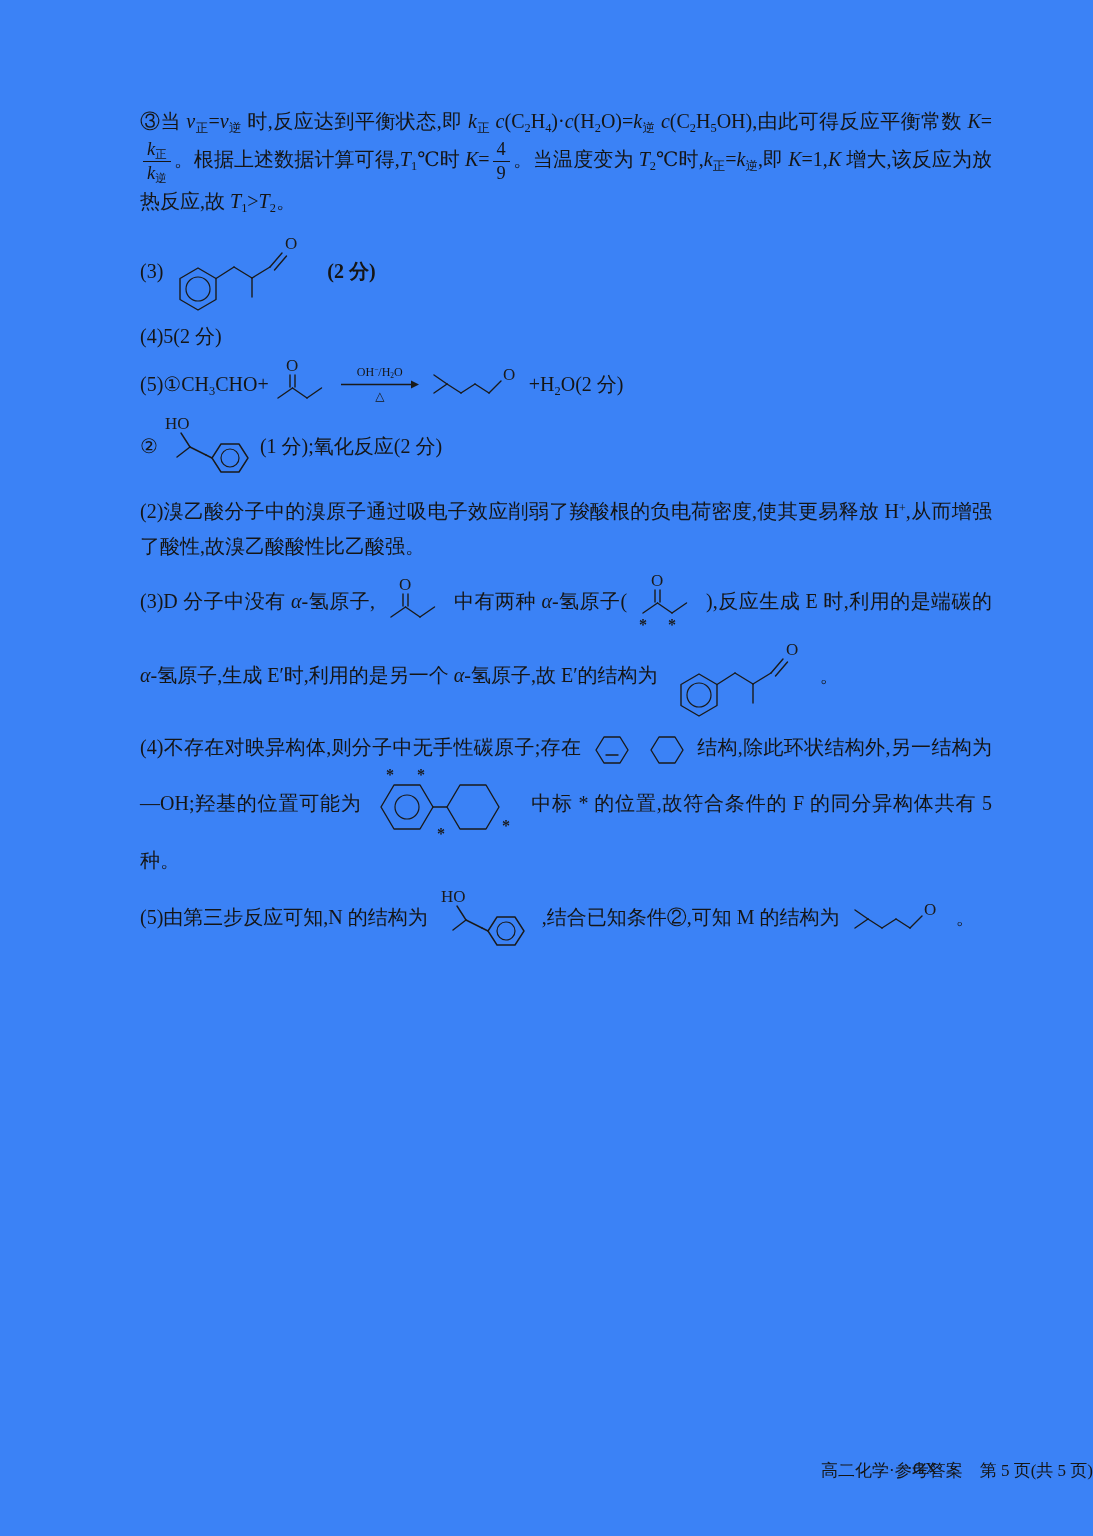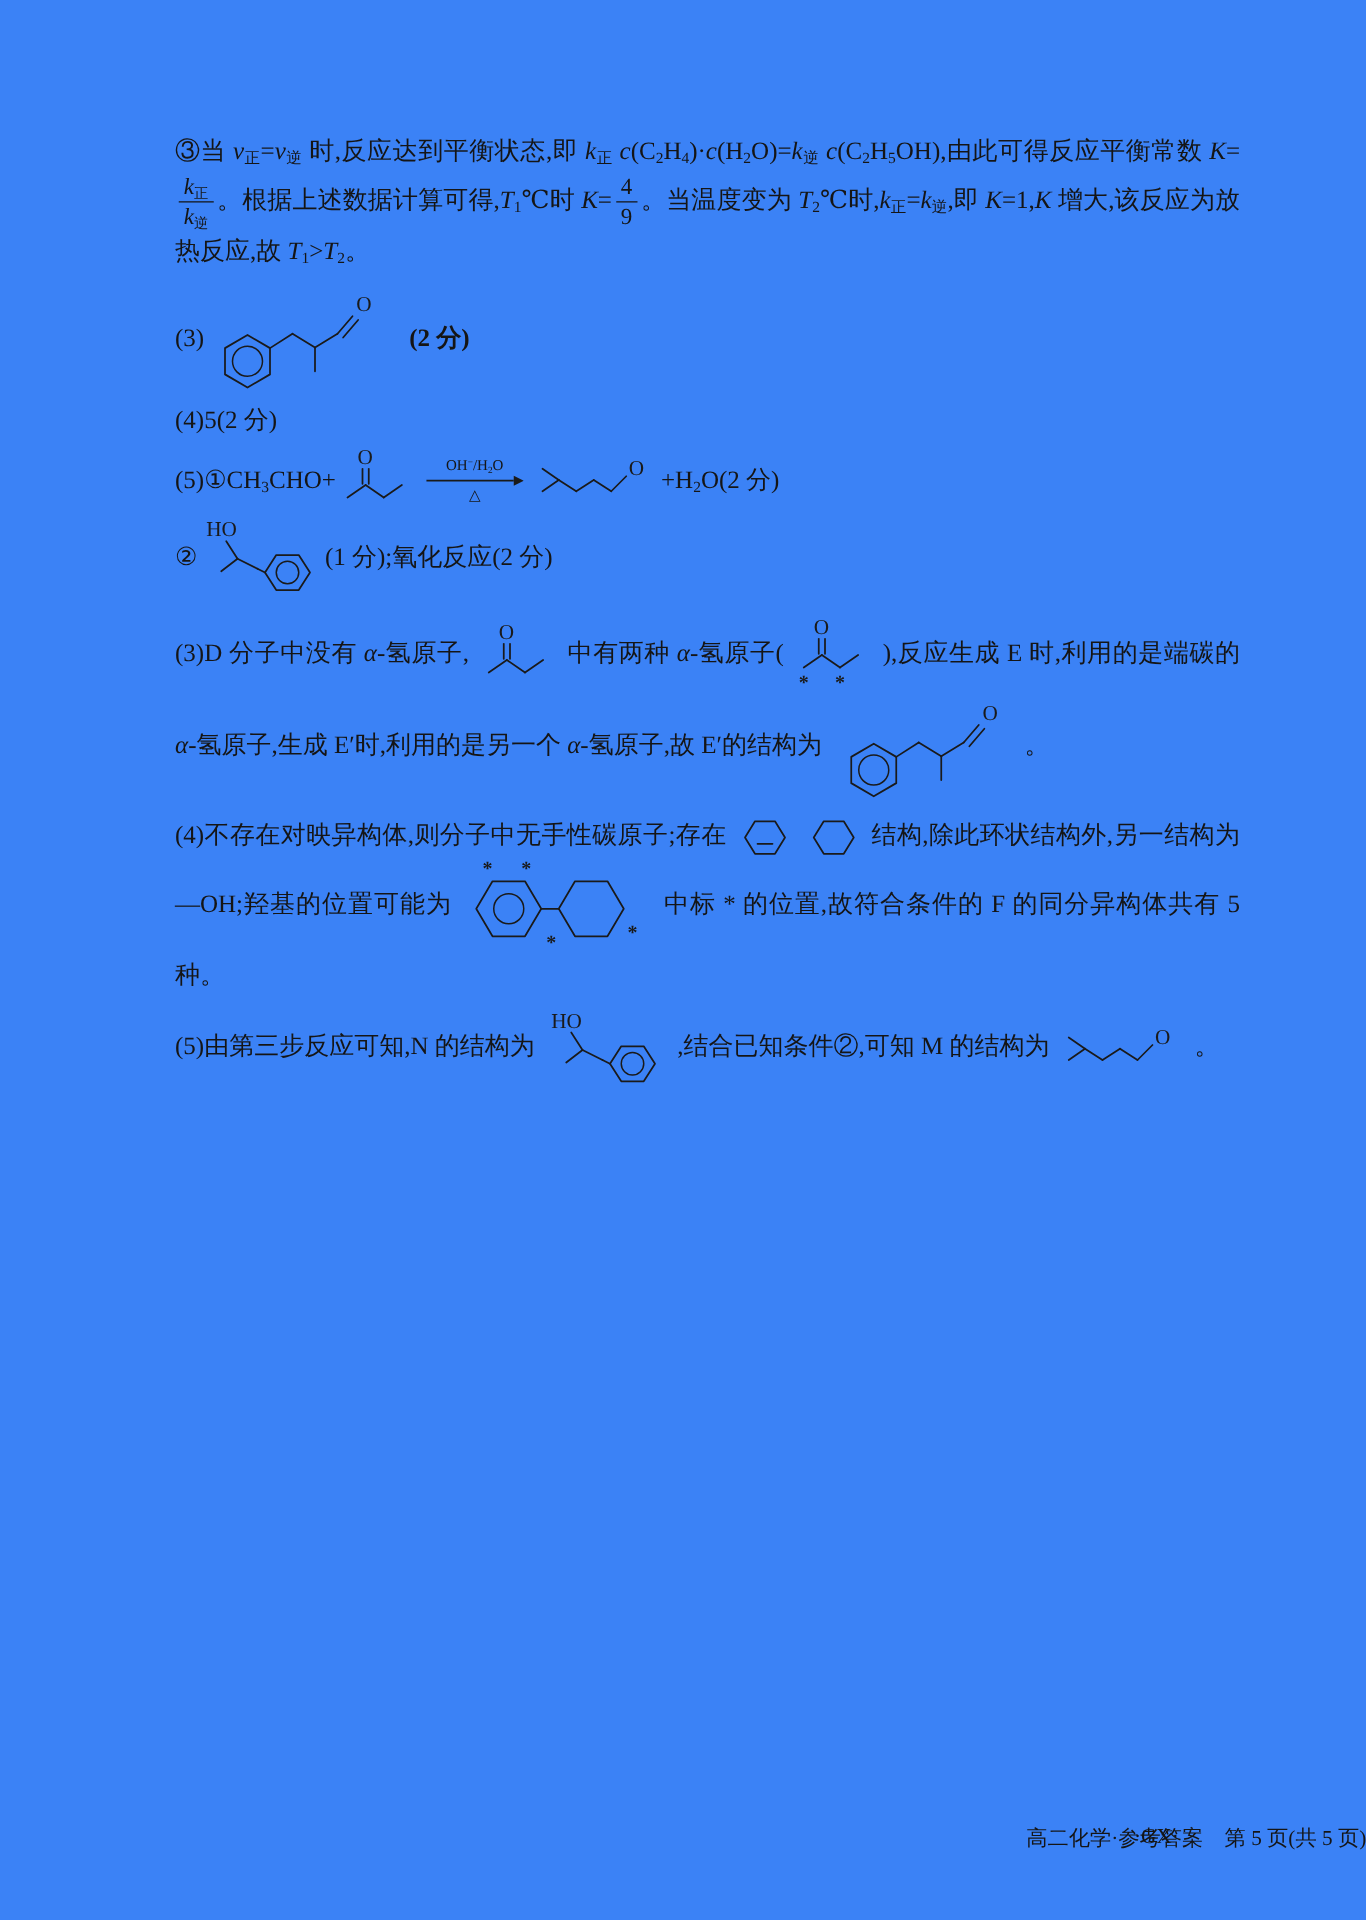--- a/index.html
+++ b/index.html
@@ -112,20 +112,21 @@
           <line x1="43" y1="41" x2="49" y2="44"></line>
           <polygon class="ring" points="49,44 58,30 76,30 85,44 76,58 58,58"></polygon>
           <circle cx="67" cy="44" r="9"></circle>
         </svg>
         <span>(1 分);氧化反应(2 分)</span>
       </div>
     </div>
 
     <div class="analysis">
 
+      <p>(2)溴乙酸分子中的溴原子通过吸电子效应削弱了羧酸根的负电荷密度,使其更易释放 H<sup>+</sup>,从而增强了酸性,故溴乙酸酸性比乙酸强。</p>
 
       <p>
         <span>(3)D 分子中没有 <i>α</i>-氢原子,</span>
         <svg class="struct" width="56" height="52" viewBox="0 0 56 52">
           <text x="12" y="13">O</text>
           <line x1="16" y1="17" x2="16" y2="29"></line>
           <line x1="21" y1="17" x2="21" y2="29"></line>
           <line x1="4" y1="40" x2="18.5" y2="30"></line>
           <line x1="18.5" y1="30" x2="33" y2="40"></line>
           <line x1="33" y1="40" x2="47.5" y2="30"></line>

